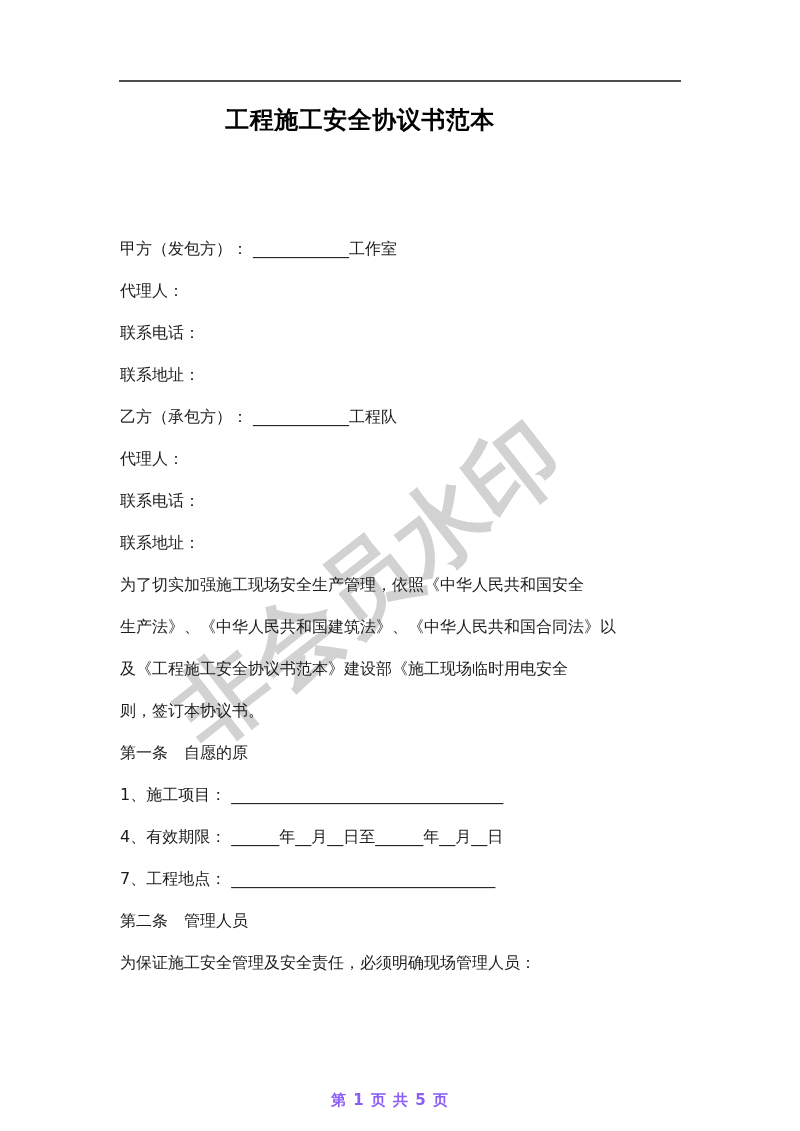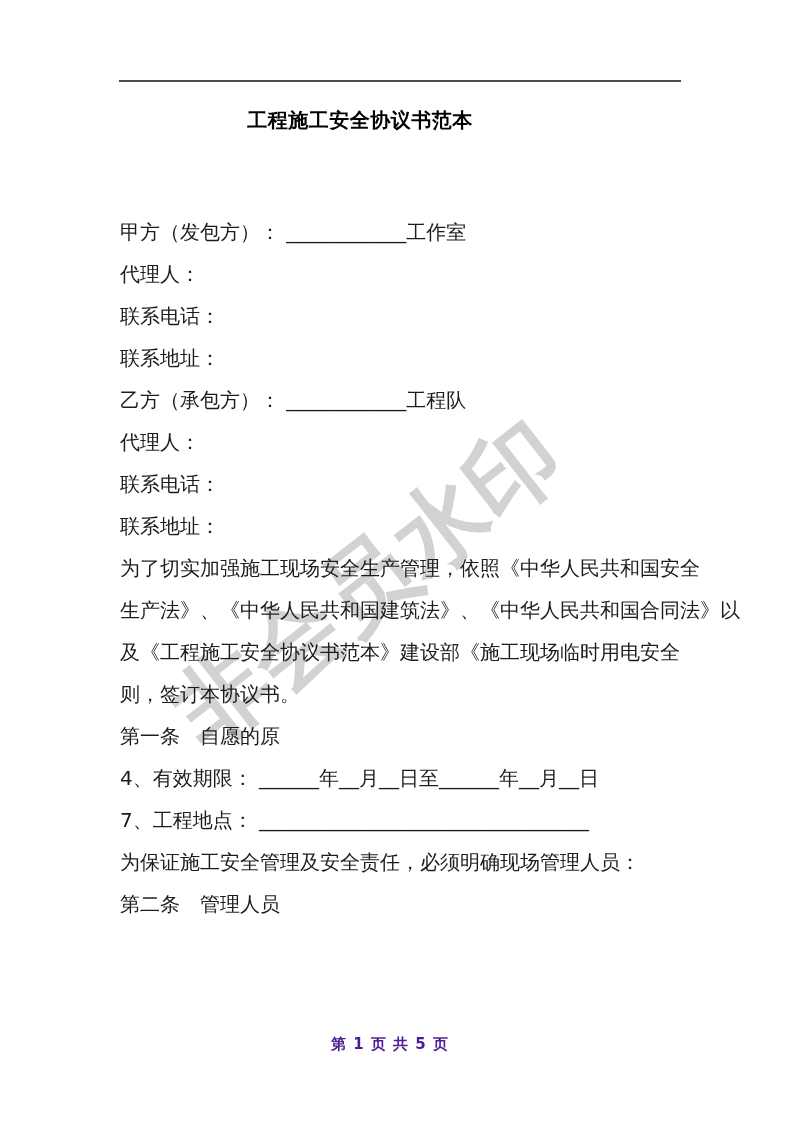--- a/index.html
+++ b/index.html
@@ -23,21 +23,21 @@
     width: 562px;
     height: 2px;
     background: #4d4d4d;
   }
   .doc-title {
     position: absolute;
     left: 0;
     top: 103px;
     width: 720px;
     text-align: center;
-    font-size: 20px;
+    font-size: 24px;
     line-height: 34px;
     font-weight: bold;
     color: #000000;
     letter-spacing: 0.5px;
     z-index: 2;
   }
   .watermark {
     position: absolute;
     left: 368px;
     top: 584px;
@@ -46,41 +46,41 @@
     font-size: 92px;
     font-weight: bold;
     color: #d2d2d2;
     white-space: nowrap;
     z-index: 0;
     user-select: none;
   }
   .content {
     position: absolute;
     left: 120px;
-    top: 211px;
+    top: 228px;
     width: 563px;
-    font-size: 20px;
+    font-size: 16px;
     z-index: 1;
   }
   .line {
     height: 42px;
     line-height: 42px;
     white-space: nowrap;
     overflow: visible;
   }
   .footer {
     position: absolute;
     left: 0;
-    top: 1032px;
+    top: 1088px;
     width: 780px;
     text-align: center;
     font-size: 15px;
     line-height: 24px;
     font-weight: bold;
-    color: #4c1d95;
+    color: #8b5cf6;
     letter-spacing: 1px;
     z-index: 1;
   }
 </style>
 </head>
 <body>
 
 <div class="page">
 
   <div class="top-rule"></div>
@@ -99,22 +99,23 @@
     <div class="line">代理人：</div>
     <div class="line">联系电话：</div>
     <div class="line">联系地址：</div>
 
     <div class="line">为了切实加强施工现场安全生产管理，依照《中华人民共和国安全</div>
     <div class="line">生产法》、《中华人民共和国建筑法》、《中华人民共和国合同法》以</div>
     <div class="line">及《工程施工安全协议书范本》建设部《施工现场临时用电安全</div>
     <div class="line">则，签订本协议书。</div>
 
     <div class="line">第一条　自愿的原</div>
+    <div class="line">1、施工项目： __________________________________</div>
     <div class="line">4、有效期限： ______年__月__日至______年__月__日</div>
     <div class="line">7、工程地点： _________________________________</div>
 
+    <div class="line">第二条　管理人员</div>
     <div class="line">为保证施工安全管理及安全责任，必须明确现场管理人员：</div>
-    <div class="line">第二条　管理人员</div>
   </div>
 
   <div class="footer">第 1 页 共 5 页</div>
 
 </div>
 
 </body></html>

